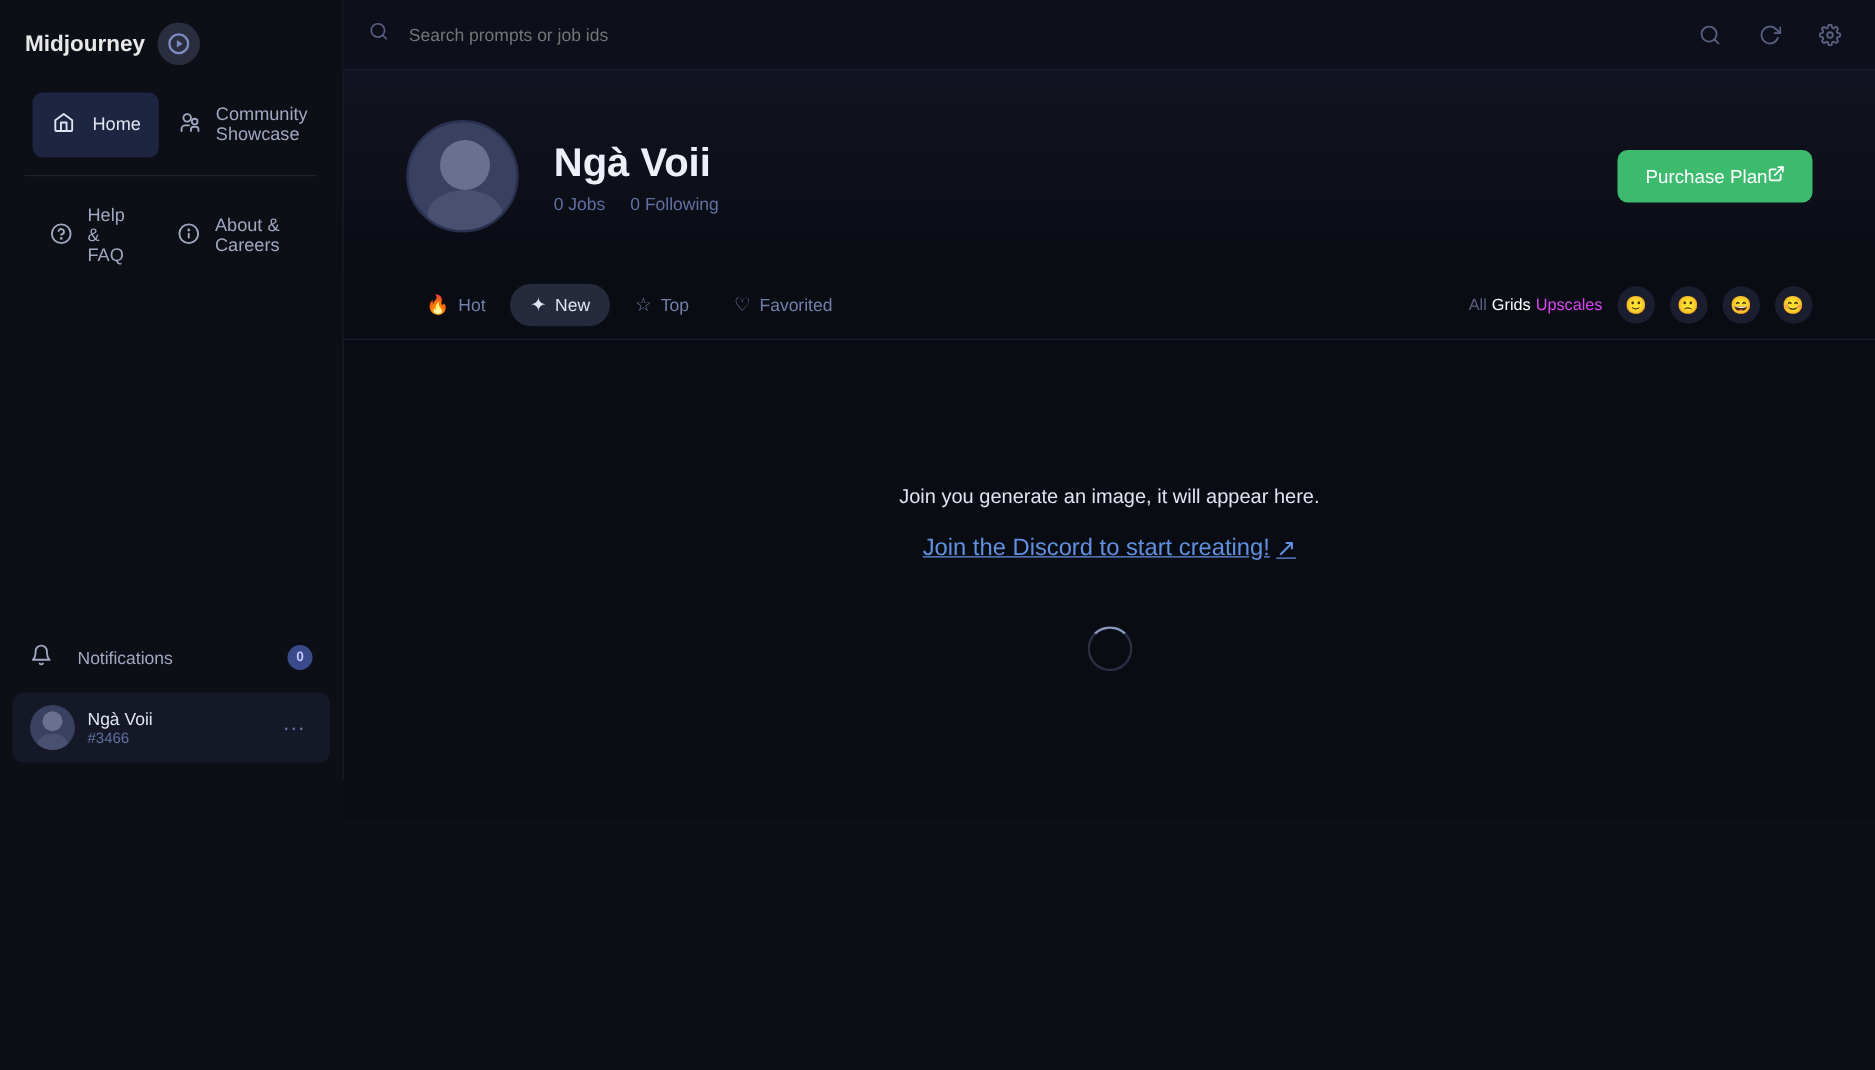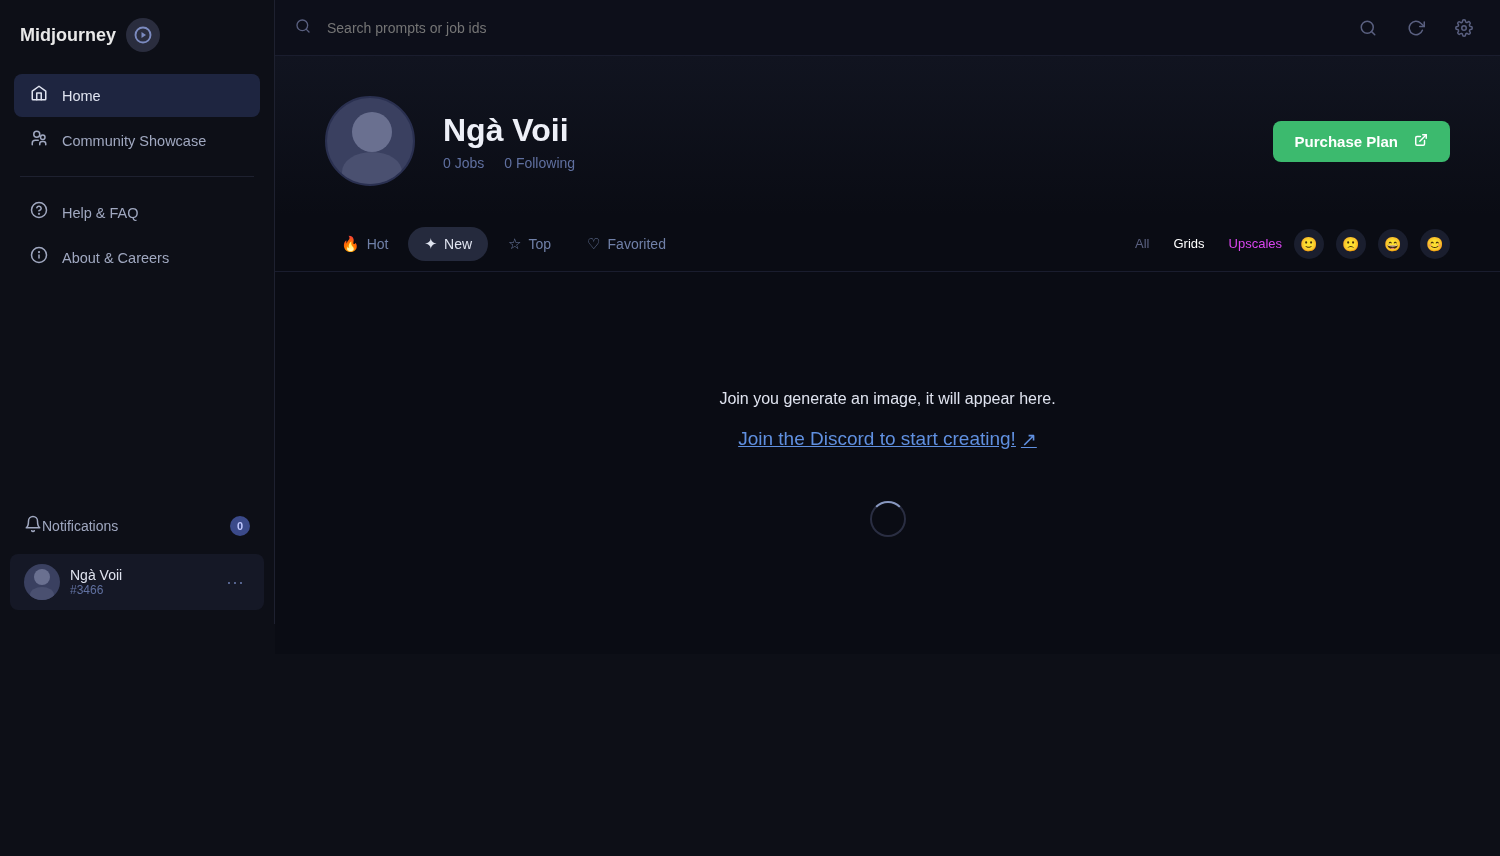--- a/index.html
+++ b/index.html
@@ -45,22 +45,22 @@
       border-radius: 50%;
       display: flex;
       align-items: center;
       justify-content: center;
       color: #7c8bc0;
       font-size: 16px;
     }
 
     .sidebar-nav {
       display: flex;
-      flex-direction: column;
-      padding: 4px 14px;
+      flex-direction: row;
+      padding: 4px 26px;
       gap: 2px;
     }
 
     .nav-item {
       display: flex;
       align-items: center;
       gap: 12px;
       padding: 10px 14px;
       border-radius: 8px;
       cursor: pointer;
@@ -90,21 +90,21 @@
       margin-top: auto;
       padding: 14px 10px;
       display: flex;
       flex-direction: column;
       gap: 8px;
     }
 
     .notifications-row {
       display: flex;
       align-items: center;
-      gap: 0;
+      gap: 20px;
       padding: 10px 14px;
       border-radius: 8px;
       cursor: pointer;
       color: #a0a8c0;
       font-size: 14px;
     }
 
     .notif-badge {
       background: #3b4a8a;
       color: #c0c8ff;
@@ -247,25 +247,25 @@
     }
 
     .purchase-plan-btn {
       margin-left: auto;
       background: #3cba6e;
       color: #fff;
       border: none;
       border-radius: 8px;
       padding: 12px 22px;
       font-size: 15px;
-      font-weight: 700;
-      cursor: pointer;
-      display: flex;
-      align-items: center;
-      gap: 16px;
+      font-weight: 400;
+      cursor: pointer;
+      display: flex;
+      align-items: center;
+      gap: 0;
     }
 
     
     .tabs-bar {
       display: flex;
       align-items: center;
       padding: 0 50px;
       border-bottom: 1px solid #1a1d2e;
       background: #0a0c14;
       height: 56px;
@@ -295,21 +295,21 @@
     .tabs-right {
       margin-left: auto;
       display: flex;
       align-items: center;
       gap: 12px;
     }
 
     .view-toggle {
       display: flex;
       align-items: center;
-      gap: 24px;
+      gap: 4px;
       font-size: 13px;
       color: #5a6080;
     }
 
     .view-toggle .active-view {
       color: #d946ef;
       font-weight: 400;
     }
 
     .view-emoji-btn {

